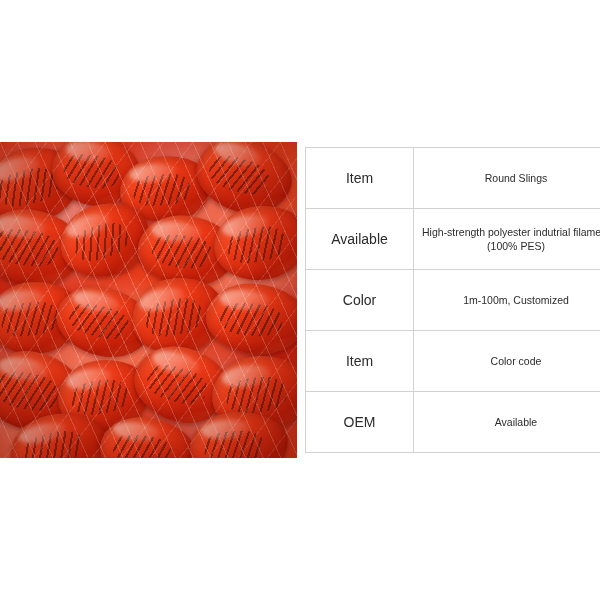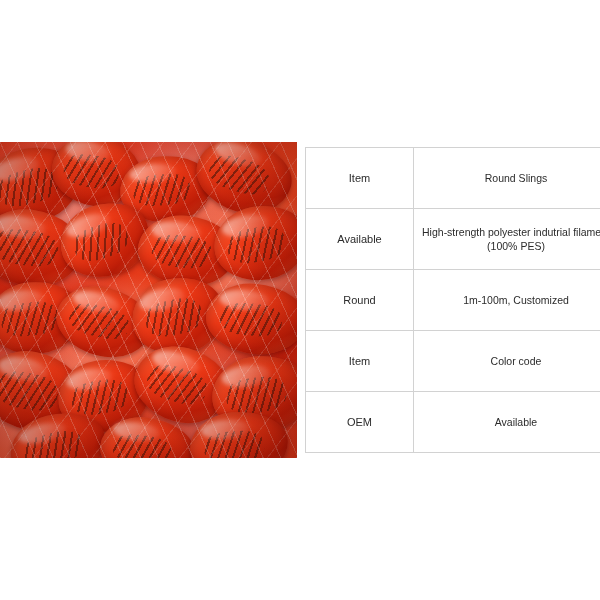--- a/index.html
+++ b/index.html
@@ -115,21 +115,21 @@
     border: 1px solid #d2d2d2;
     height: 54px;
     vertical-align: middle;
     text-align: center;
     color: #2b2b2b;
     padding: 3px 6px;
     line-height: 1.35;
   }
   td.label {
     width: 95px;
-    font-size: 11px;
+    font-size: 14px;
     font-weight: normal;
     color: #222;
   }
   td.value {
     width: 192px;
     font-size: 10.5px;
     color: #303030;
   }
 </style>
 </head>
@@ -213,21 +213,21 @@
         <tbody>
           <tr>
             <td class="label">Item</td>
             <td class="value">Round Slings</td>
           </tr>
           <tr>
             <td class="label">Available</td>
             <td class="value">High-strength polyester indutrial filament (100% PES)</td>
           </tr>
           <tr>
-            <td class="label">Round</td>
+            <td class="label">Color</td>
             <td class="value">1m-100m, Customized</td>
           </tr>
           <tr>
             <td class="label">Item</td>
             <td class="value">Color code</td>
           </tr>
           <tr>
             <td class="label">OEM</td>
             <td class="value">Available</td>
           </tr>

